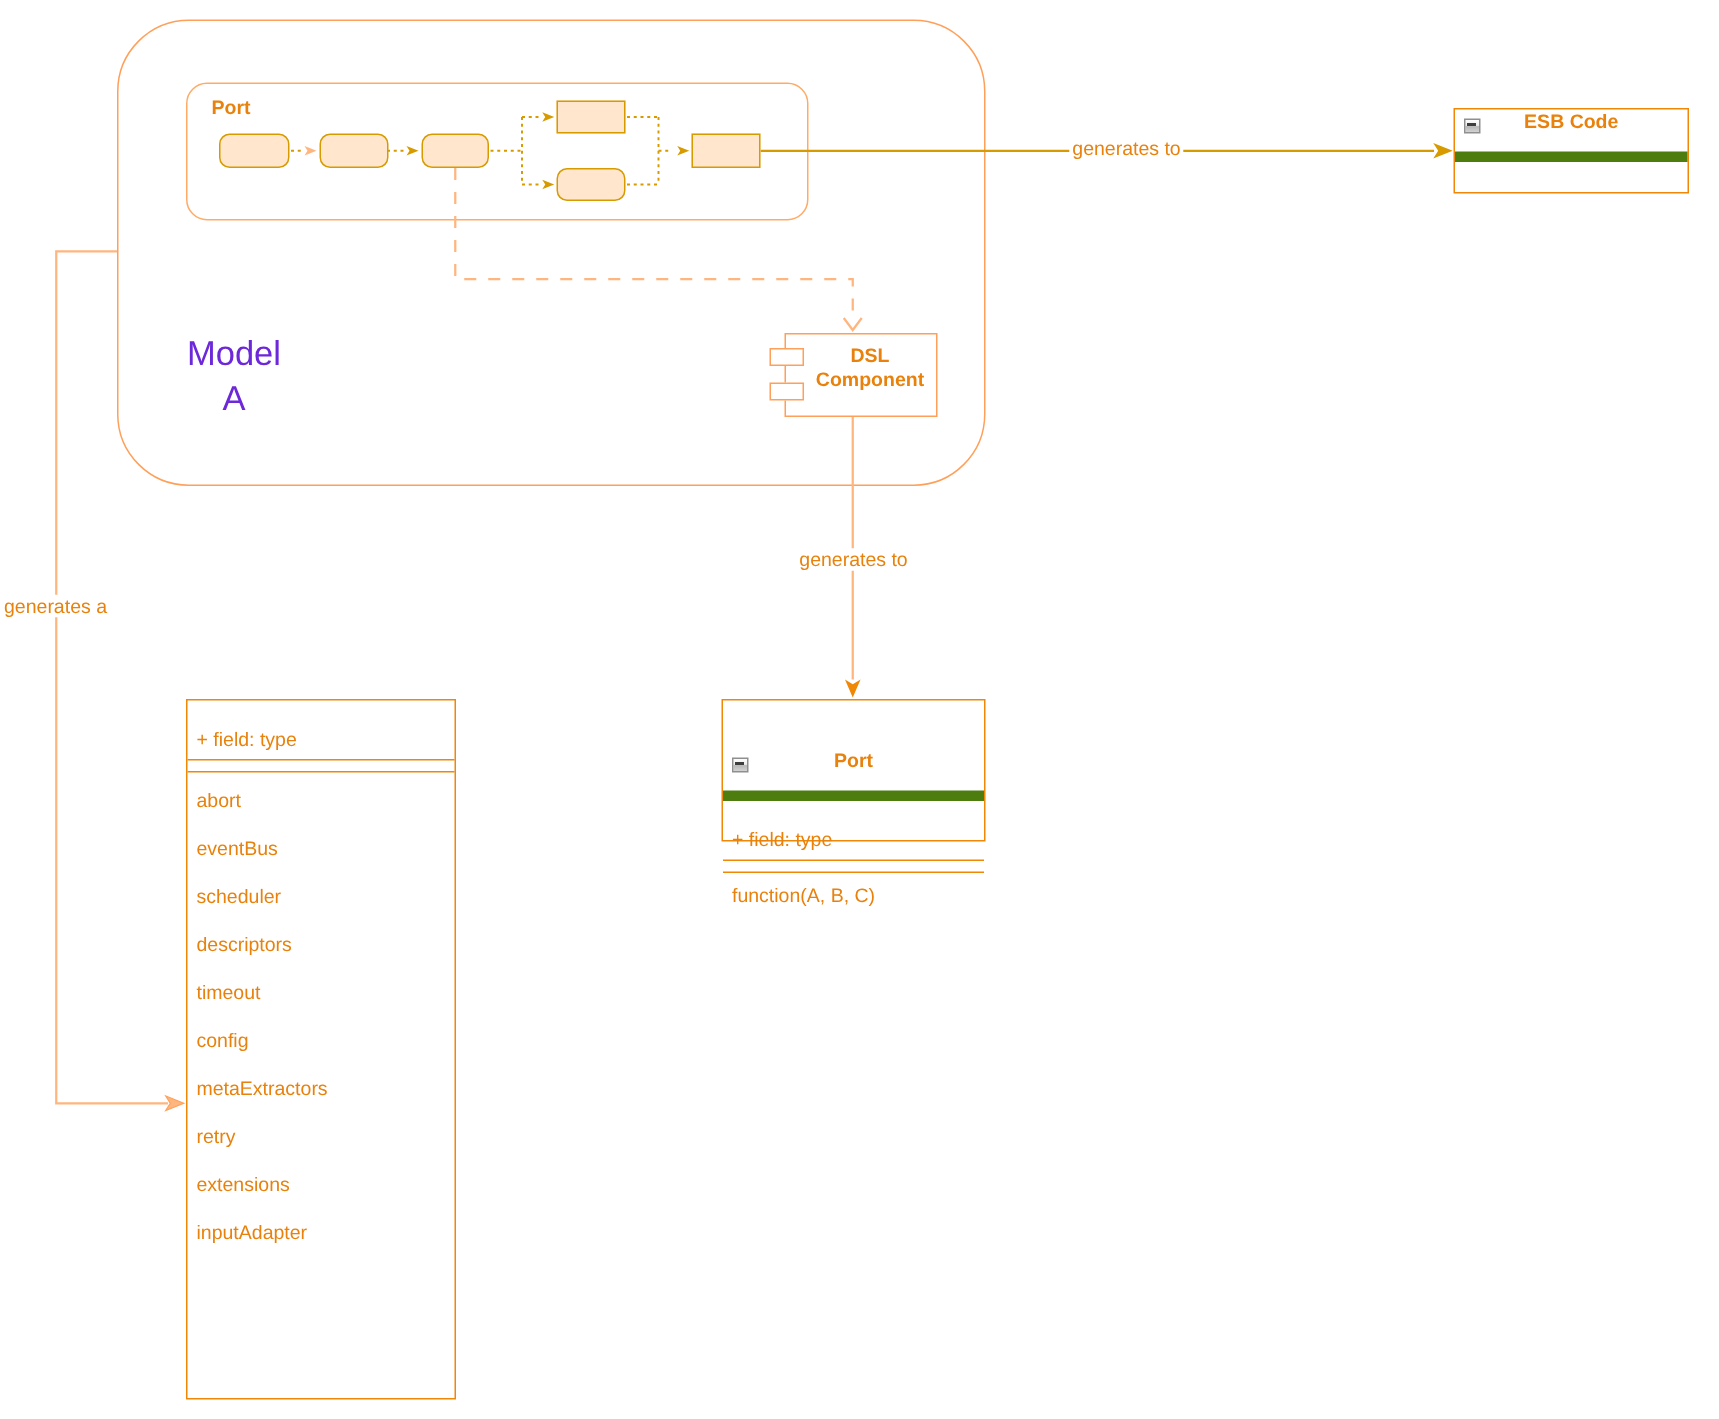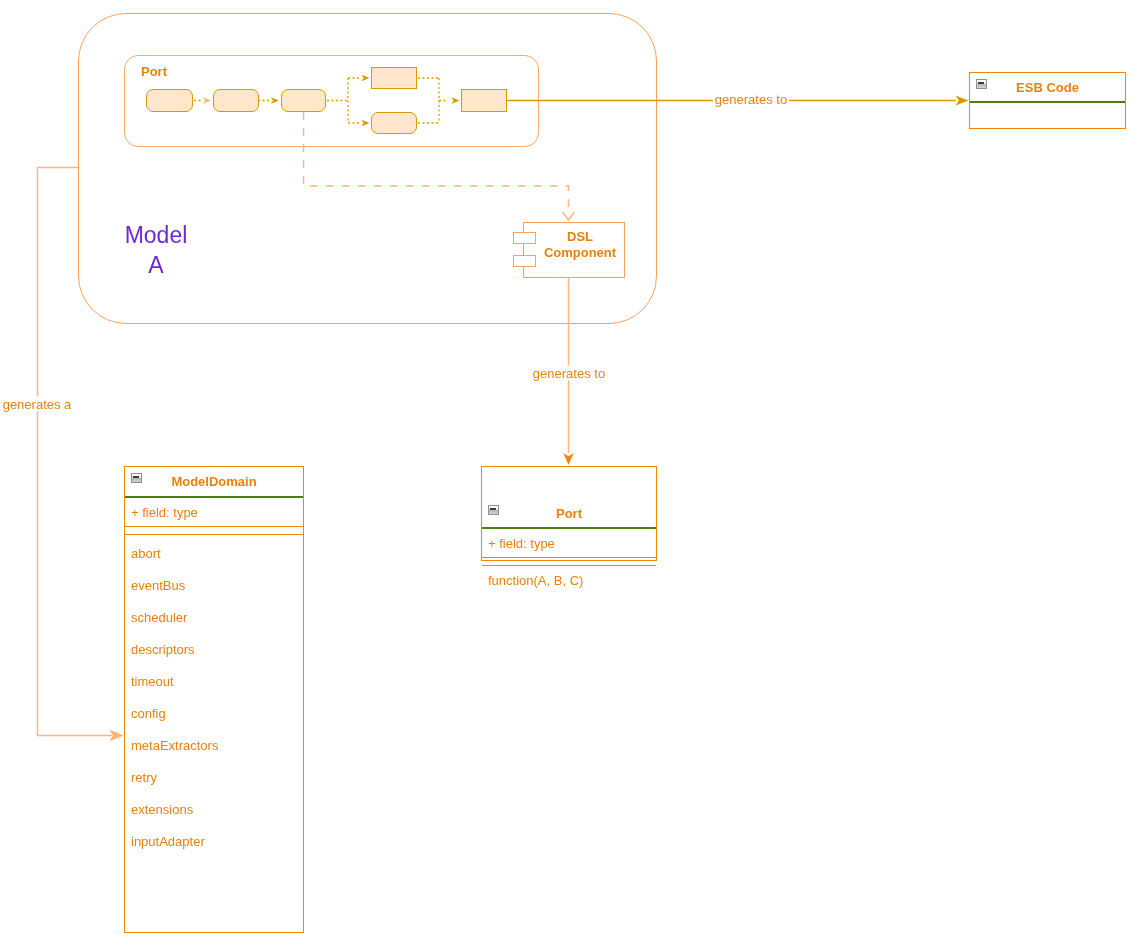--- a/index.html
+++ b/index.html
@@ -31,26 +31,26 @@
   .fb.sharp { border-radius:0; }
   
   svg.edges { position:absolute; left:0; top:0; }
   
   .uml {
     position:absolute; border:1.5px solid #F08705; background:#ffffff;
     box-sizing:border-box; display:flex; flex-direction:column;
     color:#E8820C; font-size:13px;
   }
   .uml-head {
-    position:relative; flex:0 0 auto; border-bottom:2px solid #4d7c0f;
-    display:flex; align-items:center; justify-content:center;
+    position:relative; flex:0 0 auto; border-bottom:7px solid #4d7c0f;
+    display:flex; align-items:flex-start; justify-content:center;
     font-weight:bold;
   }
   .uml-head.regular { font-weight:bold;margin-top:32px; }
-  .uml-field { flex:0 0 auto; border-bottom:1px solid #F08705; padding-left:6px; display:flex; align-items:center; }
+  .uml-field { flex:0 0 auto; border-bottom:1px solid #F08705; padding-left:6px; display:flex; align-items:center;margin-top:11px; }
   .uml-sep { flex:0 0 auto; height:7px; border-bottom:1px solid #F08705; }
   .uml-methods { flex:1 1 auto; padding:10px 6px 0 6px; overflow:hidden; }
   .method { line-height:17px; margin-bottom:15px; }
   .uml-fn { flex:0 0 auto; display:flex; align-items:center; padding-left:6px; }
   .uml-body-empty { flex:1 1 auto; }
   
   .collapse {
     position:absolute; left:6px; top:6px; width:11px; height:10px;
     border:1px solid #8f8f8f; box-sizing:border-box;
     background:linear-gradient(180deg,#fdfdfd 0%,#ececec 45%,#b8b8b8 55%,#d2d2d2 100%);
@@ -143,24 +143,20 @@
     <div class="uml-body-empty"></div>
   </div>
 
   <div class="dsl">
     <span class="dsl-port p1"></span>
     <span class="dsl-port p2"></span>
     <div class="dsl-title">DSL Component</div>
   </div>
 
   <div class="uml" style="left:124px; top:466px; width:180px; height:467px;">
-    <div class="uml-head" style="height:29px;">
-      <span class="collapse"></span>
-      <span>ModelDomain</span>
-    </div>
     <div class="uml-field" style="height:28px;">+ field: type</div>
     <div class="uml-sep"></div>
     <div class="uml-methods">
         <div class="method">abort</div>
         <div class="method">eventBus</div>
         <div class="method">scheduler</div>
         <div class="method">descriptors</div>
         <div class="method">timeout</div>
         <div class="method">config</div>
         <div class="method">metaExtractors</div>

